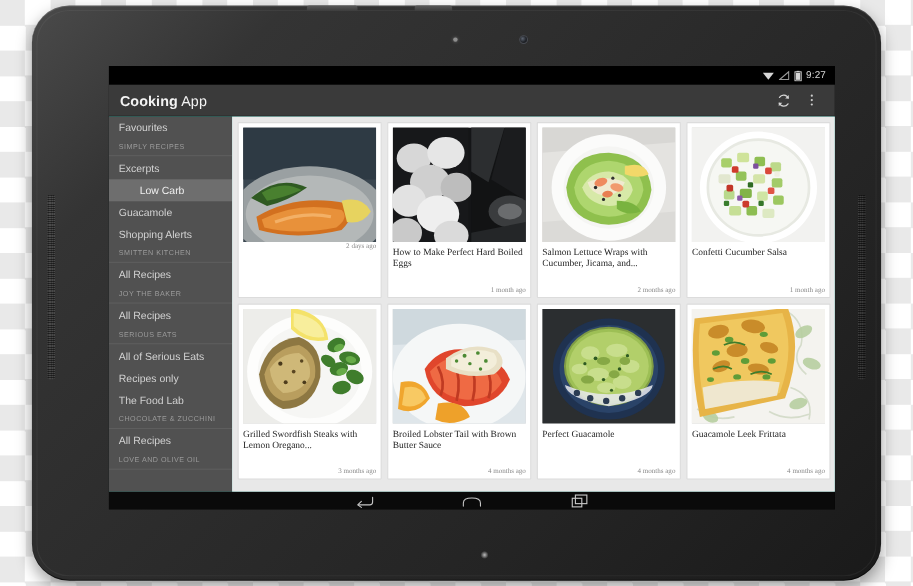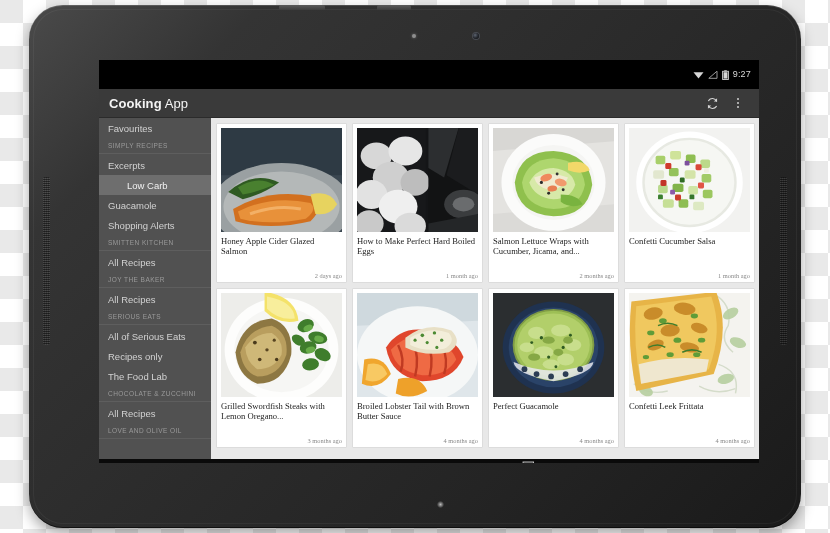--- a/index.html
+++ b/index.html
@@ -102,21 +102,21 @@
     left: 70px;
     top: 55px;
     width: 660px;
     height: 403px;
     background: #000;
     overflow: hidden;
   }
 
   
   #status-bar {
-    height: 29px;
+    height: 17px;
     background: #000;
     display: flex;
     align-items: center;
     justify-content: flex-end;
     padding-right: 8px;
     gap: 4px;
   }
   .status-icon { display: block; }
   #status-clock {
     color: #d8d8d8;
@@ -356,21 +356,20 @@
                   <ellipse cx="50" cy="72" rx="58" ry="36" fill="#9aa0a2"></ellipse>
                   <ellipse cx="50" cy="72" rx="48" ry="29" fill="#b4b8b8"></ellipse>
                   <path d="M6 60 Q26 42 48 52 Q34 62 18 66 Z" fill="#2f5a22"></path>
                   <path d="M14 56 Q30 46 44 54 Q30 60 18 62 Z" fill="#49802f"></path>
                   <path d="M10 74 Q40 56 78 64 Q86 72 74 84 Q40 92 12 84 Z" fill="#d2701f"></path>
                   <path d="M14 76 Q42 62 74 69 Q80 75 70 82 Q40 88 16 82 Z" fill="#e8913a"></path>
                   <path d="M24 78 Q46 70 66 74" stroke="#f3b066" stroke-width="2.4" fill="none"></path>
                   <path d="M74 62 Q90 58 96 70 Q90 80 78 78 Z" fill="#e7d35f"></path>
                 </svg>
               </div>
-              <div class="card-title">Honey Apple Cider Glazed Salmon</div>
               <div class="card-date">2 days ago</div>
             </div>
             <div class="card">
               <div class="card-thumb">
                 <svg viewBox="0 0 100 100" preserveAspectRatio="xMidYMid slice">
                   <rect width="100" height="100" fill="#141517"></rect>
                   <rect x="0" y="0" width="57" height="100" fill="#17181a"></rect>
                   <ellipse cx="16" cy="30" rx="13" ry="11" fill="#d7d7d7"></ellipse>
                   <ellipse cx="40" cy="26" rx="14" ry="12" fill="#e6e6e6"></ellipse>
                   <ellipse cx="28" cy="48" rx="15" ry="13" fill="#cfcfcf"></ellipse>
@@ -608,21 +607,21 @@
                     <ellipse cx="56" cy="58" rx="3" ry="2"></ellipse>
                     <ellipse cx="14" cy="60" rx="2.6" ry="1.8"></ellipse>
                   </g>
                   <g stroke="#3f7d2c" stroke-width="1.3" fill="none">
                     <path d="M24 34 Q32 30 40 34"></path>
                     <path d="M44 56 Q52 52 60 56"></path>
                     <path d="M16 52 Q24 48 30 52"></path>
                   </g>
                 </svg>
               </div>
-              <div class="card-title">Confetti Leek Frittata</div>
+              <div class="card-title">Guacamole Leek Frittata</div>
               <div class="card-date">4 months ago</div>
             </div>
           </div>
       </div>
     </div>
 
     <div id="nav-bar">
       <div class="nav-btn">
         <svg width="17" height="12" viewBox="0 0 20 14">
           <path d="M18.5 2.5 L18.5 7.5 Q18.5 10.5 15.5 10.5 L3.5 10.5" fill="none" stroke="#c6c6c6" stroke-width="1.2" stroke-linecap="round"></path>

